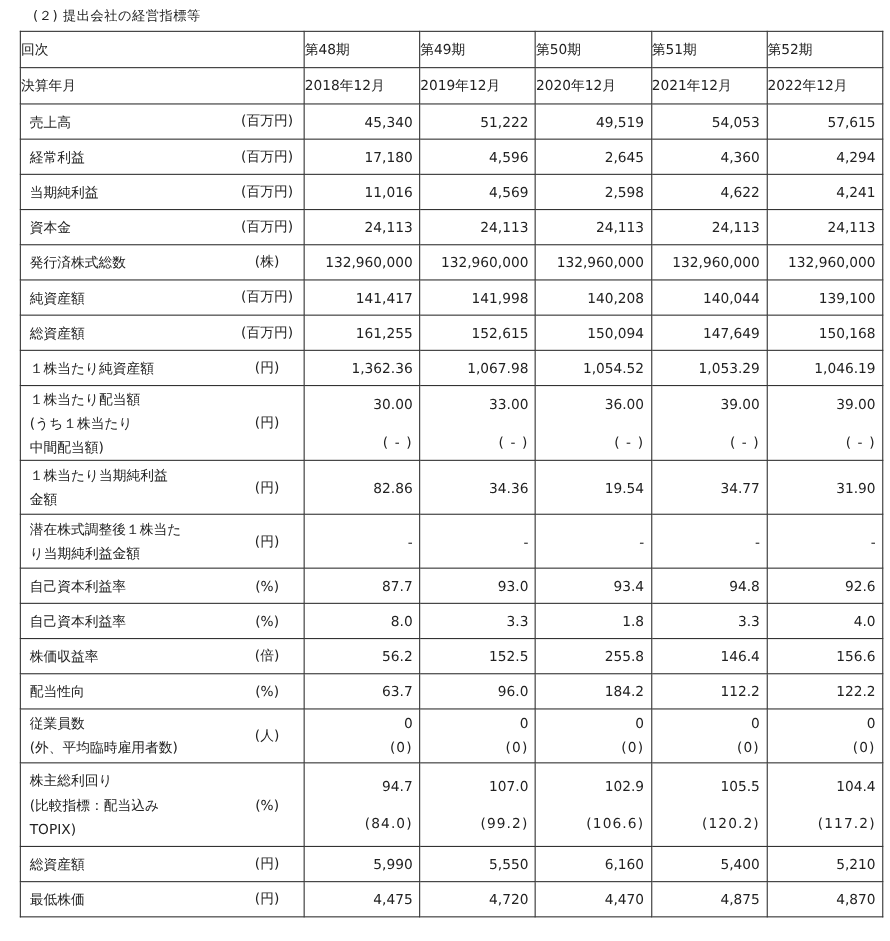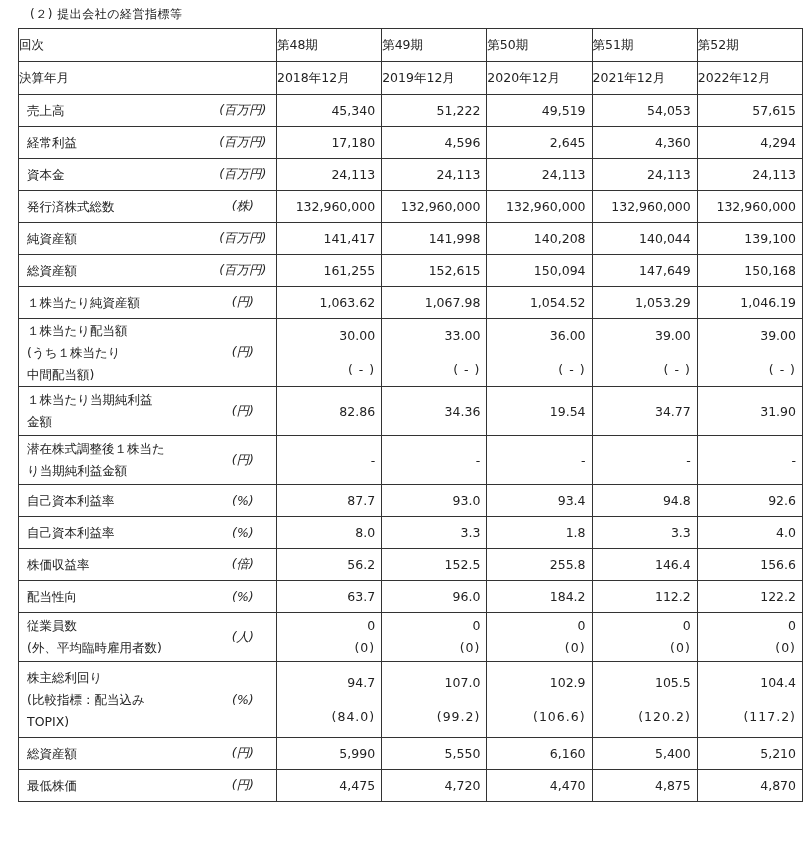--- a/index.html
+++ b/index.html
@@ -7,21 +7,21 @@
          font-family: "DejaVu Sans", "Liberation Sans", sans-serif; color: #222; }
   .section-title { position: absolute; left: 30px; top: 6px; font-size: 12px; letter-spacing: 0.5px; }
   table.ind { position: absolute; left: 18px; top: 28px; border-collapse: collapse;
               table-layout: fixed; width: 785px; font-size: 12.5px; }
   table.ind td { border: 1.5px solid #333; padding: 0; vertical-align: middle; }
   col.c-label { width: 189px; }
   col.c-unit { width: 66px; }
   col.c-val { width: 104px; }
   .hdr td { text-align: left; height: 32px; }
   .lbl { padding-left: 8px !important; border-right: none !important; line-height: 22px; }
-  .unit { text-align: center; border-left: none !important; white-space: nowrap; font-size: 12.5px; font-style: italic; }
+  .unit { text-align: center; border-left: none !important; white-space: nowrap; font-size: 12.5px; }
   .val { text-align: right; padding-right: 6px !important; white-space: nowrap; }
   .val .sub { display: block; }
   tr.r1 td { height: 31px; }
   tr.r2 td { height: 48px; }
   tr.r3 td { height: 67px; }
   tr.r4 td { height: 75px; }
   .tall-val { line-height: 22px; margin-left: 10px; }
   .tall-val .gap { height: 12px; }
   .val .paren { letter-spacing: 1px; }
 </style>
@@ -69,20 +69,29 @@
       <tr class="r1">
         <td class="lbl">経常利益</td>
         <td class="unit">(百万円)</td>
         <td class="val">17,180</td>
         <td class="val">4,596</td>
         <td class="val">2,645</td>
         <td class="val">4,360</td>
         <td class="val">4,294</td>
       </tr>
       <tr class="r1">
+        <td class="lbl">当期純利益</td>
+        <td class="unit">(百万円)</td>
+        <td class="val">11,016</td>
+        <td class="val">4,569</td>
+        <td class="val">2,598</td>
+        <td class="val">4,622</td>
+        <td class="val">4,241</td>
+      </tr>
+      <tr class="r1">
         <td class="lbl">資本金</td>
         <td class="unit">(百万円)</td>
         <td class="val">24,113</td>
         <td class="val">24,113</td>
         <td class="val">24,113</td>
         <td class="val">24,113</td>
         <td class="val">24,113</td>
       </tr>
       <tr class="r1">
         <td class="lbl">発行済株式総数</td>
@@ -107,21 +116,21 @@
         <td class="unit">(百万円)</td>
         <td class="val">161,255</td>
         <td class="val">152,615</td>
         <td class="val">150,094</td>
         <td class="val">147,649</td>
         <td class="val">150,168</td>
       </tr>
       <tr class="r1">
         <td class="lbl">１株当たり純資産額</td>
         <td class="unit">(円)</td>
-        <td class="val">1,063.62</td>
+        <td class="val">1,362.36</td>
         <td class="val">1,067.98</td>
         <td class="val">1,054.52</td>
         <td class="val">1,053.29</td>
         <td class="val">1,046.19</td>
       </tr>
       <tr class="r3">
         <td class="lbl">
           <div>１株当たり配当額</div>
           <div>(うち１株当たり</div>
           <div>中間配当額)</div>

